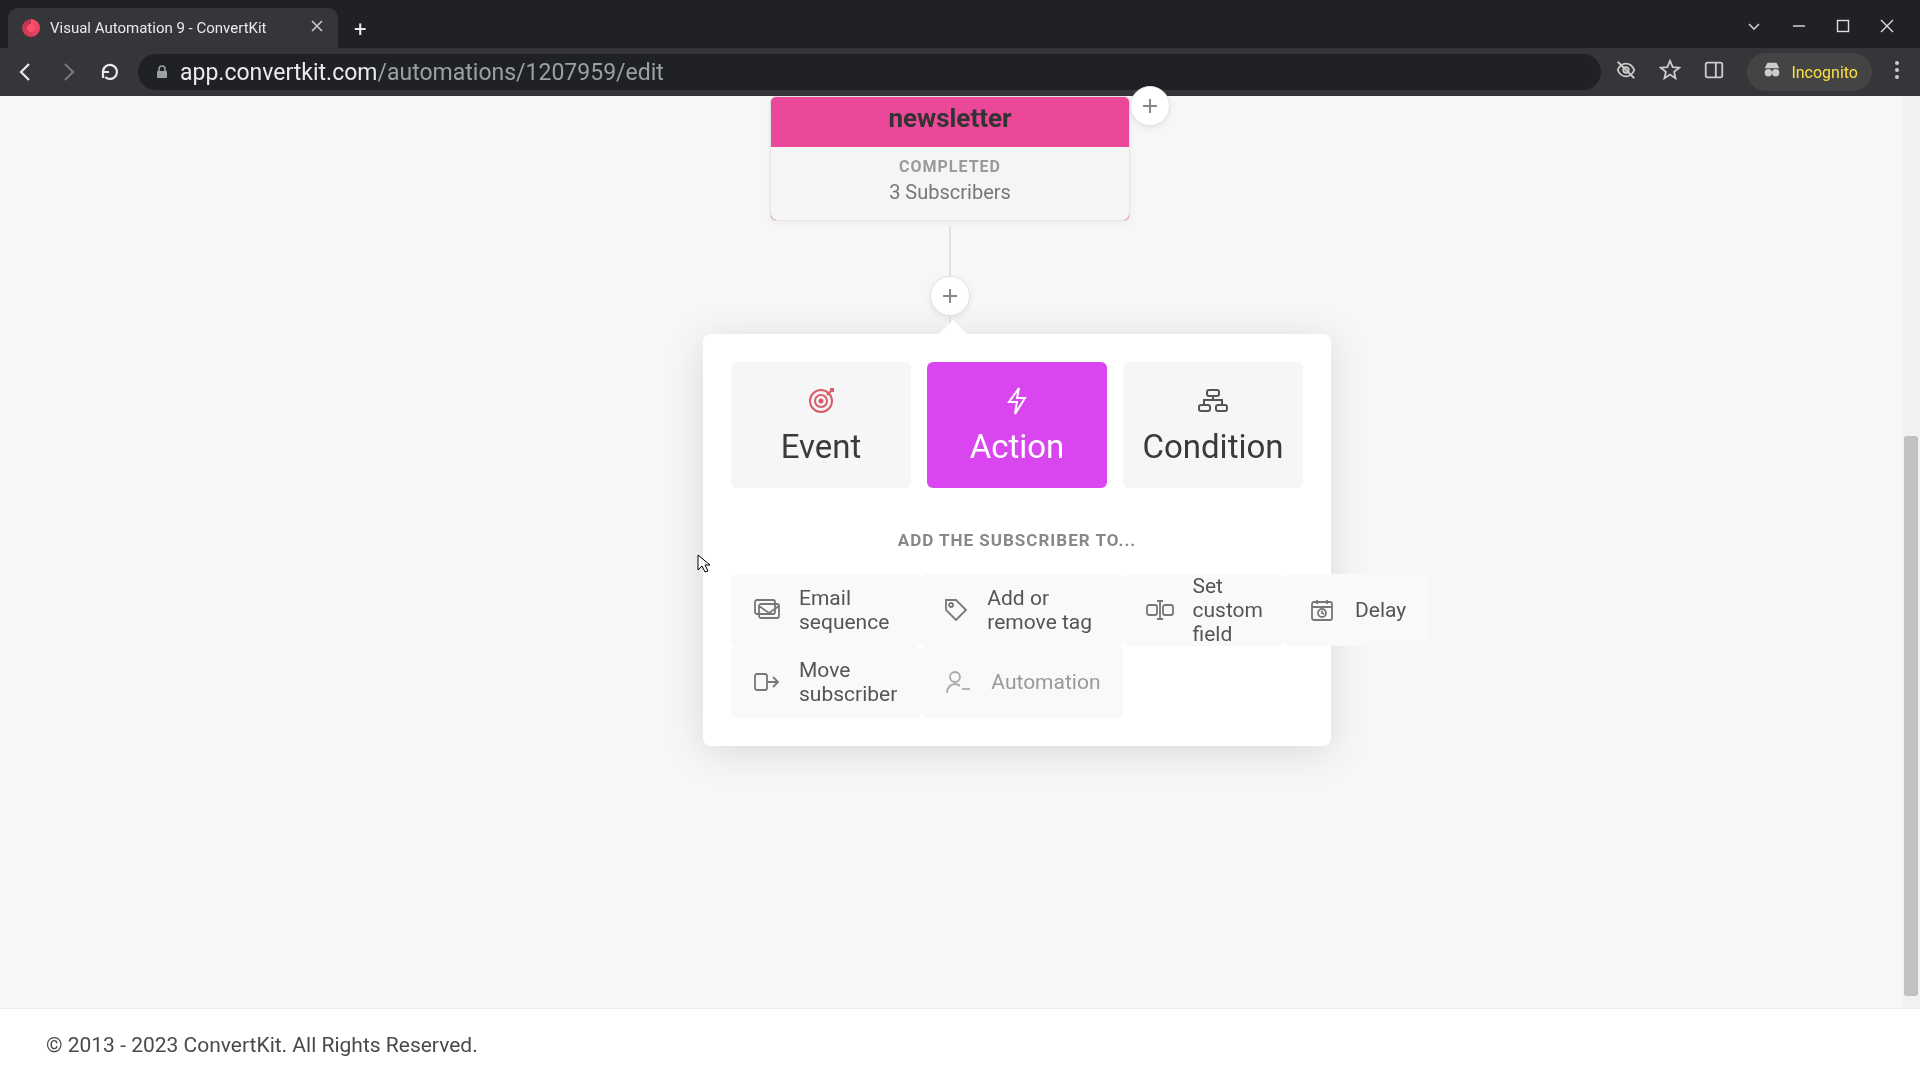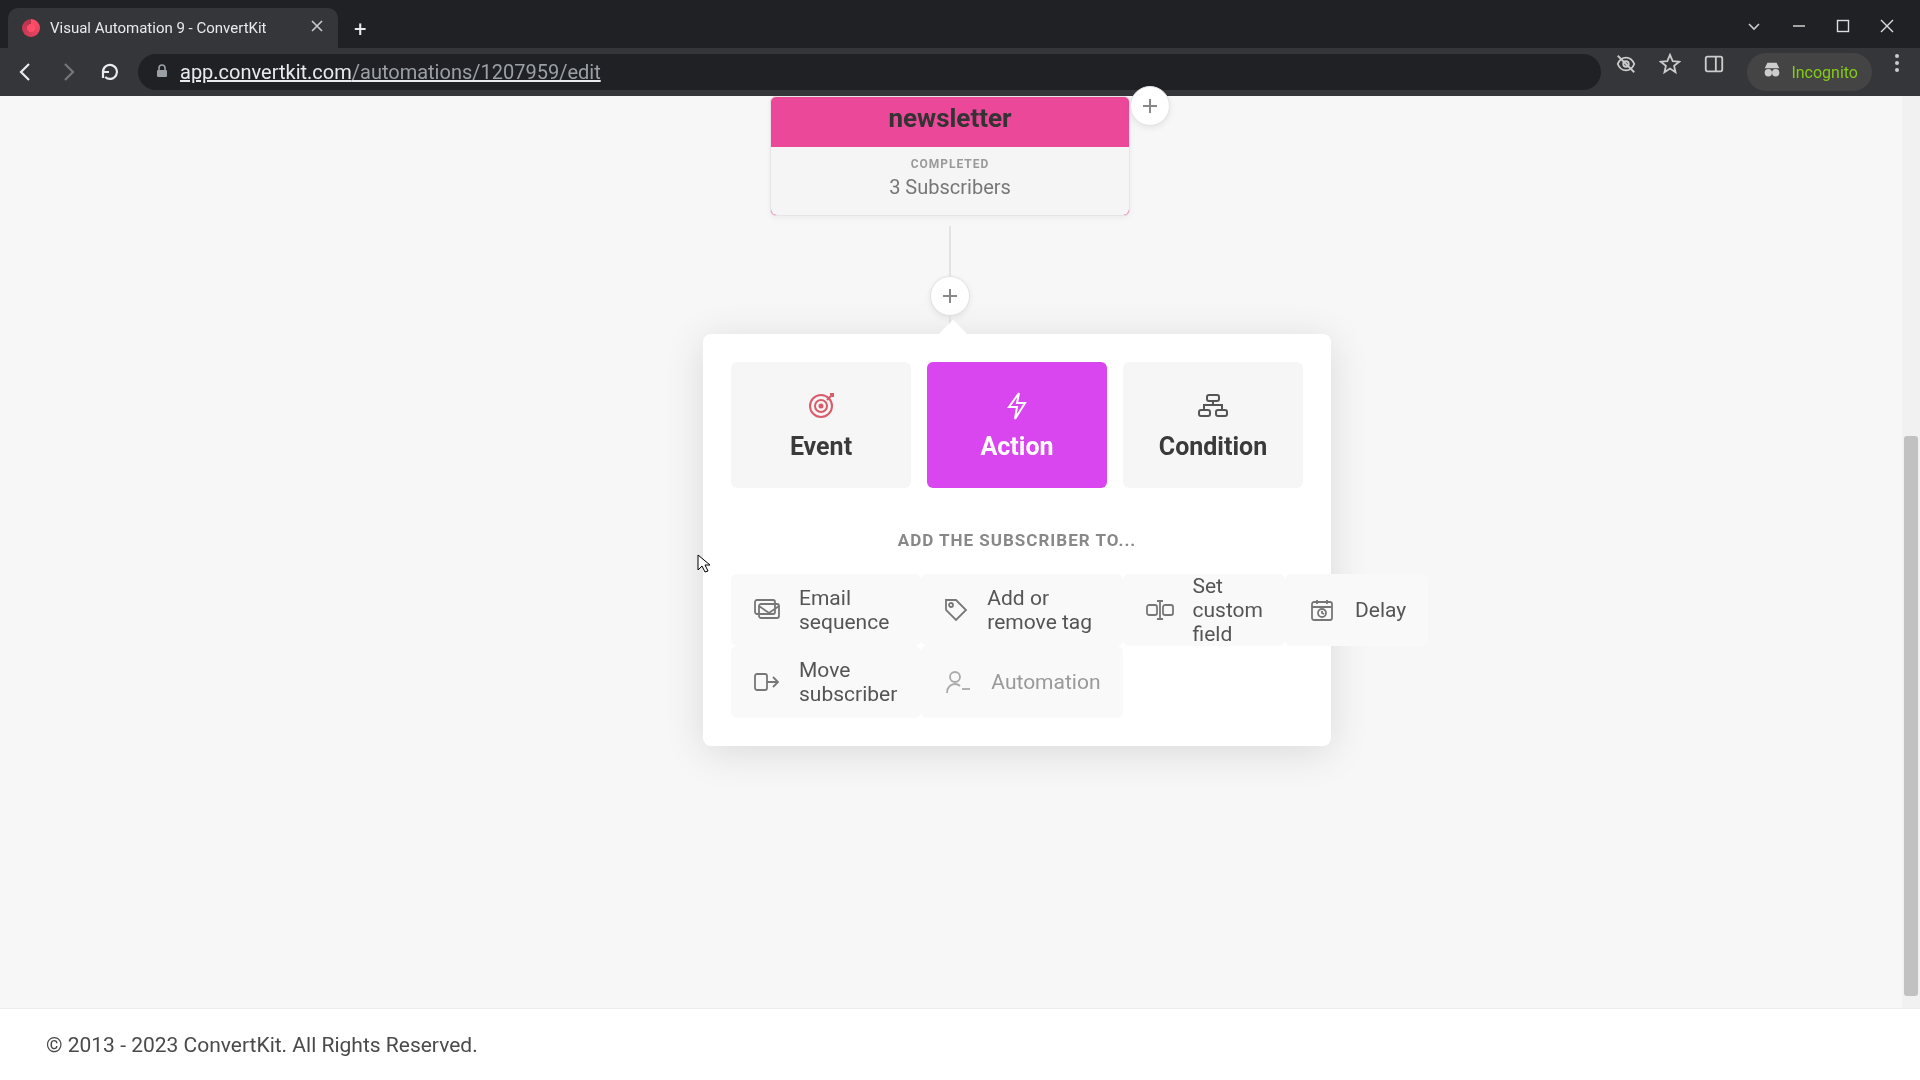--- a/index.html
+++ b/index.html
@@ -11,62 +11,62 @@
   .favicon { width: 18px; height: 18px; border-radius: 50%; background: radial-gradient(circle at center, #ff4d6a 30%, transparent 32%), conic-gradient(#ff4d6a, #b5324a); }
   .tab-close { margin-left: auto; color: #bbb; cursor: pointer; }
   .new-tab { color: #e8eaed; font-size: 22px; padding: 0 16px 6px; cursor: pointer; }
   .win-controls { margin-left: auto; display: flex; gap: 30px; padding: 0 26px 10px; color: #ddd; font-size: 16px; }
   .win-controls span { cursor: pointer; }
 
   .toolbar { background: #35363a; height: 48px; display: flex; align-items: center; padding: 0 12px; gap: 14px; }
   .nav-btn { width: 28px; height: 28px; display: flex; align-items: center; justify-content: center; cursor: pointer; }
   .nav-btn svg { stroke: #e8eaed; }
   .nav-btn.disabled svg { stroke: #777; }
-  .address-bar { flex: 1; background: #202124; border-radius: 24px; height: 36px; display: flex; align-items: center; padding: 0 16px; gap: 10px; color: #e8eaed; font-size: 20px; text-decoration: underline; }
+  .address-bar { flex: 1; background: #202124; border-radius: 24px; height: 36px; display: flex; align-items: center; padding: 0 16px; gap: 10px; color: #e8eaed; font-size: 23px; }
   .lock { color: #9aa0a6; }
   .url-domain { color: #e8eaed; }
   .url-path { color: #9aa0a6; }
-  .right-icons { display: flex; align-items: flex-start; gap: 22px; color: #84cc16; padding-right: 8px;}
+  .right-icons { display: flex; align-items: center; gap: 22px; color: #fde047; padding-right: 8px;}
   .incog-badge { background: #444; border-radius: 20px; padding: 6px 14px; display: flex; align-items: center; gap: 8px; font-size: 16px; }
 
   
   .page { background: #f7f7f7; position: relative; height: calc(1080px - 96px); }
 
   .scrollbar { position: absolute; right: 0; top: 0; bottom: 0; width: 18px; background: #f1f1f1; }
   .scroll-thumb { position: absolute; right: 2px; width: 14px; top: 340px; height: 560px; background: #c1c1c1; border-radius: 3px; }
 
   .footer { position: absolute; left: 0; right: 0; bottom: 0; height: 72px; background: #fff; border-top: 1px solid #eee; display: flex; align-items: center; padding: 0 46px; color: #4a4a4a; font-size: 21px; }
 
   
   .node { position: absolute; left: 770px; top: 0; width: 360px; background: #ec4899; border: 1px solid #e5e5e5; border-radius: 6px; box-shadow: 0 2px 6px rgba(0,0,0,0.05); }
   .node-head { padding: 6px 0 14px; text-align: center; }
   .node-title { font-size: 26px; font-weight: 700; color: #333; }
   .node-foot { background: #f5f5f5; padding: 10px 0 16px; text-align: center; border-radius: 0 0 6px 6px;}
-  .node-status { font-size: 12px; font-weight: 700; letter-spacing: 1px; color: #9a9a9a; }
+  .node-status { font-size: 16px; font-weight: 700; letter-spacing: 1px; color: #9a9a9a; }
   .node-sub { font-size: 20px; color: #777; margin-top: 4px; }
 
   .side-plus { position: absolute; left: 1130px; top: -10px; }
   .plus-circle { width: 40px; height: 40px; border-radius: 50%; background: #fff; border: 1px solid #e3e3e3; display: flex; align-items: center; justify-content: center; box-shadow: 0 2px 6px rgba(0,0,0,0.08); cursor: pointer; }
   .plus-circle svg { stroke: #888; }
   .side-connector { position: absolute; left: 1130px; top: 10px; width: 50px; height: 2px; background: #e3e3e3; z-index: -1;}
 
   .v-line { position: absolute; left: 949px; width: 2px; background: #e3e3e3; }
   .v1 { top: 130px; height: 50px; }
   .v2 { top: 220px; height: 46px; }
 
   .center-plus { position: absolute; left: 930px; top: 180px; }
 
   
   .panel { position: absolute; left: 703px; top: 238px; width: 628px; background: #fff; border-radius: 8px; box-shadow: 0 6px 40px rgba(0,0,0,0.12); padding: 28px; }
   .panel::before { content: ""; position: absolute; top: -10px; left: 240px; width: 20px; height: 20px; background: #fff; transform: rotate(45deg); }
 
   .tab-row { display: flex; gap: 16px; }
   .tab-card { flex: 1; background: #f6f6f6; border-radius: 6px; height: 126px; display: flex; flex-direction: column; align-items: center; justify-content: center; gap: 10px; cursor: pointer; }
   .tab-card.active { background: #d946ef; }
-  .tab-label { font-size: 25px; font-weight: 700; color: #3a3a3a; }
+  .tab-label { font-size: 33px; font-weight: 400; color: #3a3a3a; }
   .tab-card.active .tab-label { color: #fff; }
   .tab-icon { width: 32px; height: 32px; display: flex; align-items: center; justify-content: center; }
 
   .section-title { text-align: center; font-size: 17px; font-weight: 700; letter-spacing: 1px; color: #888; margin: 42px 0 24px; }
 
   .option-grid { display: grid; grid-template-columns: 1fr 1fr 1fr 1fr; gap: 0; }
   .option { background: #f9f9f9; border-radius: 6px; height: 72px; display: flex; align-items: center; padding: 0 22px; gap: 18px; cursor: pointer; }
   .opt-icon { width: 30px; height: 30px; display: flex; align-items: center; justify-content: center; color: #777; }
   .opt-label { font-size: 21px; color: #555; }
   .option.dim .opt-label { color: #999; }

